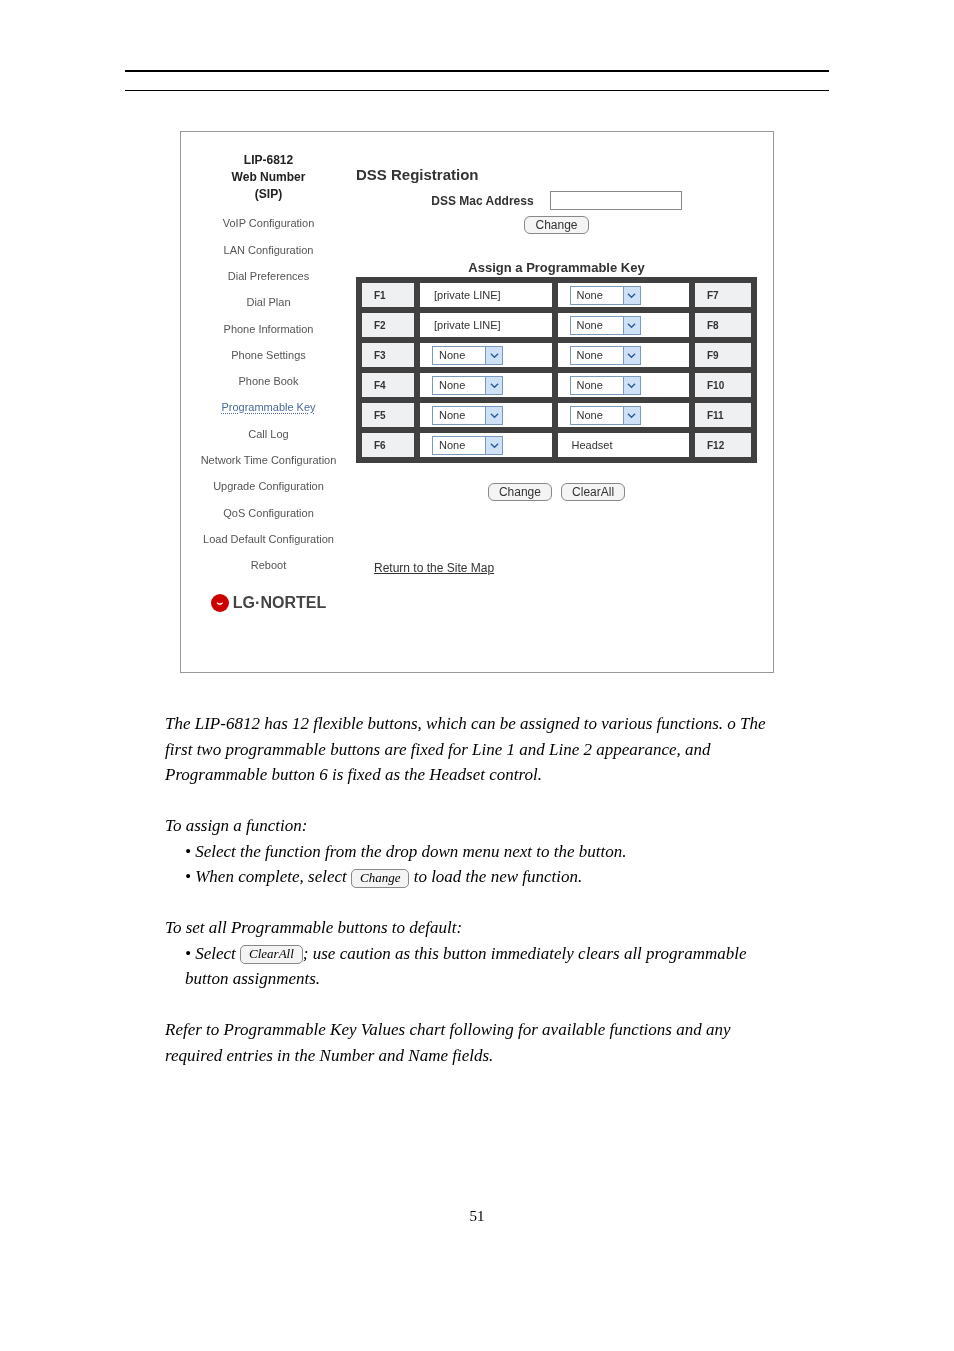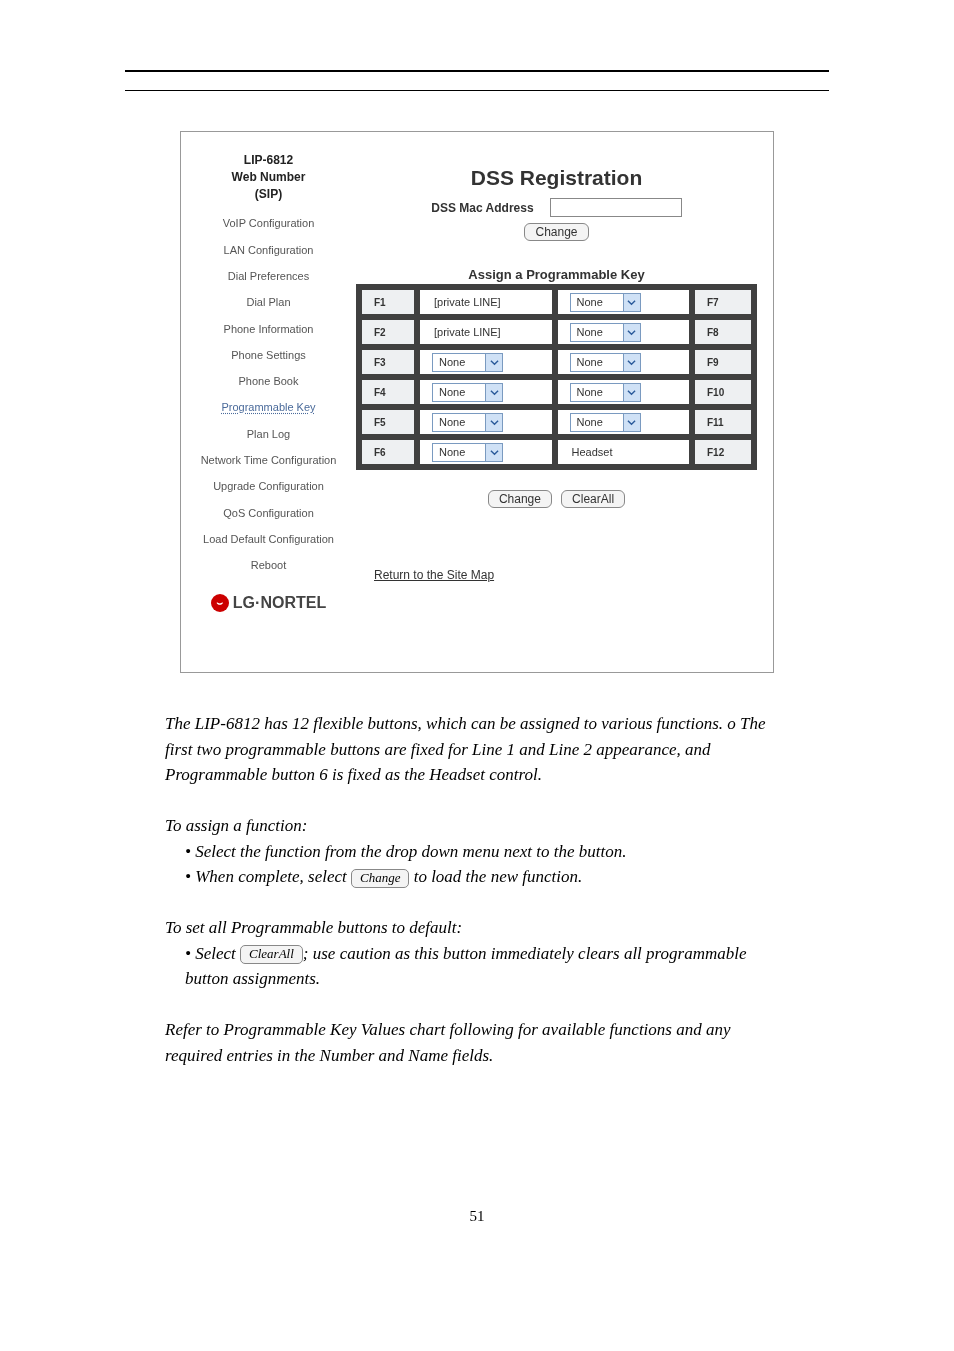--- a/index.html
+++ b/index.html
@@ -8,21 +8,21 @@
 .header-lines{border-top:2px solid #000;margin:30px 40px 0 40px;}
 .header-lines2{border-top:1.5px solid #000;margin:18px 40px 0 40px;}
 .screenshot-wrap{margin:40px 95px 0 95px;border:1px solid #999;background:#fff;height:540px;position:relative;display:flex;}
 .sidebar{width:175px;box-sizing:border-box;padding:20px 0 0 0;text-align:center;font-size:11px;color:#444;line-height:1.3;}
 .sidebar-title{font-weight:bold;font-size:12px;color:#222;line-height:1.4;margin-bottom:14px;}
 .nav-item{margin:12px 0;font-size:11px;color:#555;}
 .nav-item.sel{color:#4a6a9a;text-decoration:underline dotted;}
 .logo-row{margin-top:20px;display:flex;align-items:center;justify-content:center;gap:4px;font-weight:bold;font-size:16px;}
 .logo-circle{width:18px;height:18px;border-radius:50%;background:#c00;display:inline-flex;align-items:center;justify-content:center;color:#fff;font-size:10px;}
 .content{flex:1;padding:34px 16px 0 0;font-size:11px;color:#333;}
-.section-title{font-weight:bold;font-size:21px;text-align:center;margin-bottom:8px;}
+.section-title{font-weight:bold;font-size:15px;margin-bottom:8px;}
 .mac-row{display:flex;align-items:center;justify-content:center;gap:16px;margin-bottom:6px;}
 .mac-label{font-weight:bold;font-size:12px;}
 .mac-input{width:130px;height:17px;border:1px solid #888;}
 .btn{display:inline-block;border:1px solid #888;border-radius:6px;background:#f4f4f4;padding:1px 10px;font-size:12px;}
 .btn-row{text-align:center;}
 .assign-title{font-weight:bold;font-size:13px;text-align:center;margin-top:26px;}
 .keytable{width:100%;border-collapse:collapse;margin-top:2px;}
 .keytable td{border:6px solid #404040;padding:2px 12px;font-size:11px;vertical-align:middle;height:20px;}
 .keytable td.fcell{background:#eef0f2;font-weight:bold;width:28px;text-align:left;font-size:10px;}
 .keytable td.fcell2{background:#eef0f2;font-weight:bold;width:32px;text-align:left;font-size:10px;}
@@ -54,21 +54,21 @@
       </div>
       <div id="nav-holder">
           <div class="nav-item">VoIP Configuration</div>
           <div class="nav-item">LAN Configuration</div>
           <div class="nav-item">Dial Preferences</div>
           <div class="nav-item">Dial Plan</div>
           <div class="nav-item">Phone Information</div>
           <div class="nav-item">Phone Settings</div>
           <div class="nav-item">Phone Book</div>
           <div class="nav-item sel">Programmable Key</div>
-          <div class="nav-item">Plan Log</div>
+          <div class="nav-item">Call Log</div>
           <div class="nav-item">Network Time Configuration</div>
           <div class="nav-item">Upgrade Configuration</div>
           <div class="nav-item">QoS Configuration</div>
           <div class="nav-item">Load Default Configuration</div>
           <div class="nav-item">Reboot</div>
         </div>
       <div class="logo-row">
         <span class="logo-circle">⌣</span>
         <span>LG·NORTEL</span>
       </div>

